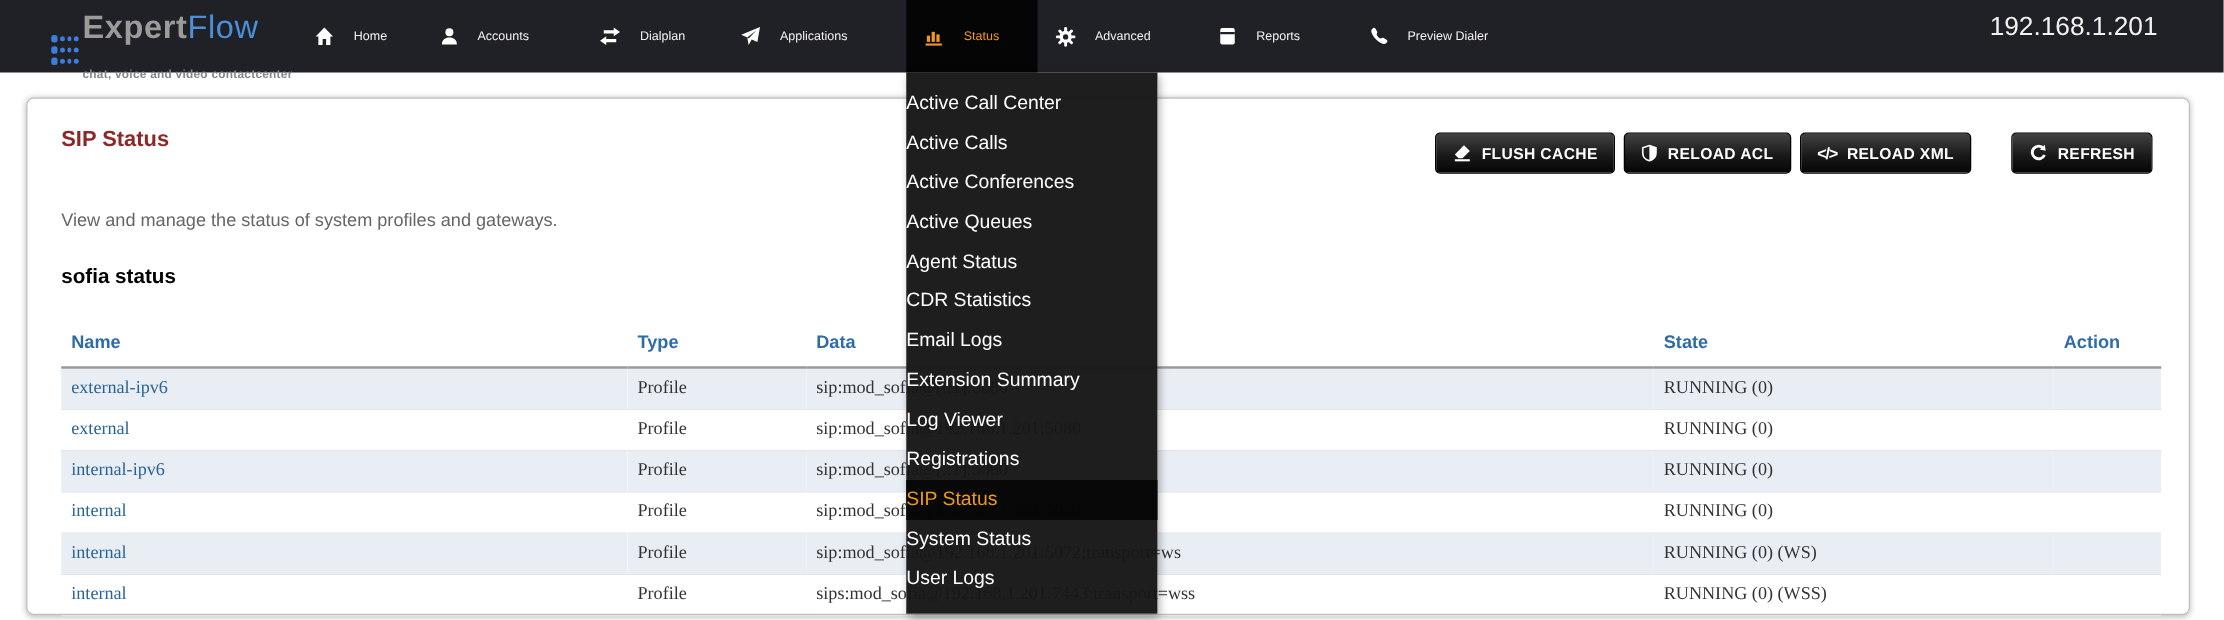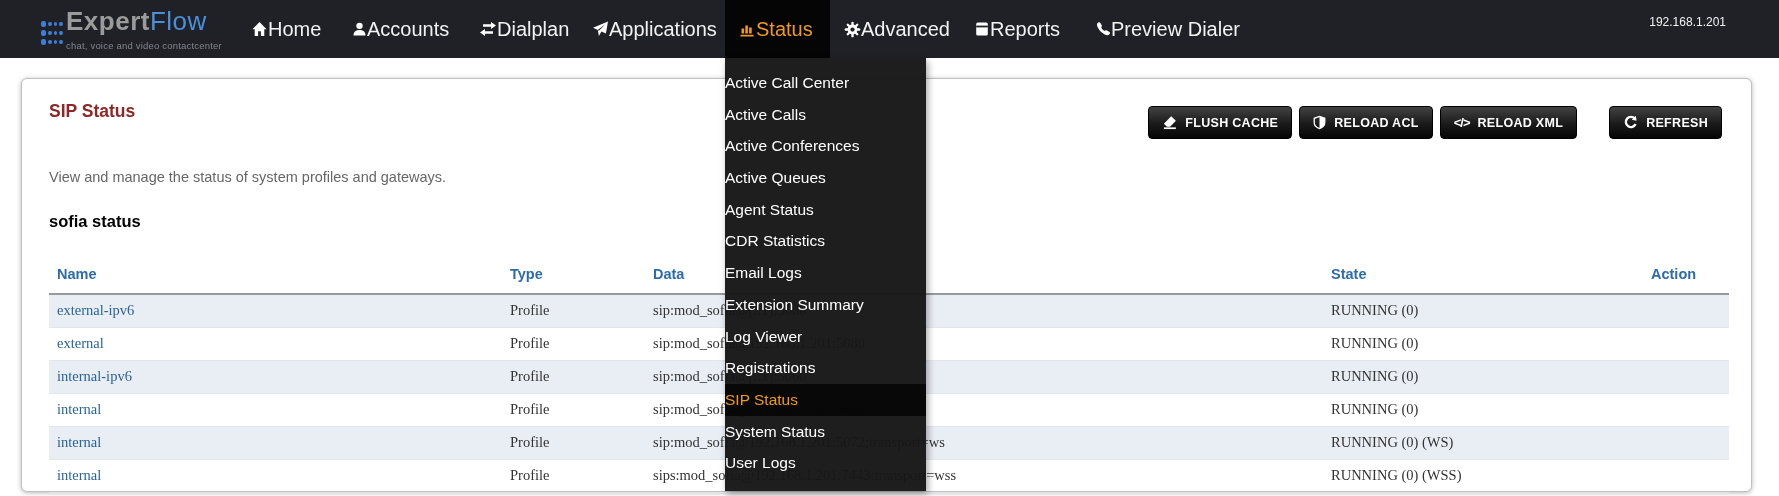--- a/index.html
+++ b/index.html
@@ -12,28 +12,28 @@
     background:#1f2126; z-index:5; }
   .brand { position:absolute; left:41px; top:8px; display:flex; align-items:center; }
   .brand-icon { width:22px; height:24px; margin-top:6px; display:flex; flex-direction:column; justify-content:space-between; }
   .brand-icon .dotrow { display:flex; gap:2px; align-items:center; }
   .brand-icon .sq { width:6px; height:6px; border-radius:2px; background:#3d7edb; }
   .brand-icon .d  { width:4px; height:4px; border-radius:50%; background:#3d7edb; }
   .brand-text { margin-left:3px; }
   .brand-name { font-size:26px; font-weight:bold; letter-spacing:0.5px; line-height:26px; }
   .brand-name .p1 { color:#9b9b9b; }
   .brand-name .p2 { color:#4a8fd8; font-weight:normal; }
-  .brand-tagline { font-size:9.5px; color:#80868e; margin-top:6px; text-align:center; letter-spacing:0.2px; }
+  .brand-tagline { font-size:9.5px; color:#80868e; margin-top:20px; text-align:center; letter-spacing:0.2px;font-weight:bold; }
 
   .nav-item { position:absolute; top:0; height:58px; display:flex; align-items:center;
-    padding:0 14px; color:#f2f2f2; font-size:20px; cursor:pointer; text-decoration:none; }
+    gap:15px; padding:0 14px; color:#f2f2f2; font-size:10px; cursor:pointer; text-decoration:none; }
   .nav-item .nav-icon { display:flex; align-items:center; }
   .nav-item.active { background:#050505; color:#ef9a1d; }
   .server-ip { position:absolute; right:53px; top:0; height:44px; display:flex;
-    align-items:center; color:#f2f2f2; font-size:12px; }
+    align-items:center; color:#f2f2f2; font-size:21px; }
 
   
   .dropdown { position:absolute; left:725px; top:58px; width:201px;
     background:rgba(23,23,23,0.97); z-index:9; padding:9px 0 12px 0;
     box-shadow:2px 3px 7px rgba(0,0,0,0.35); }
   .dropdown-item { height:31.7px; line-height:31.7px; 
     color:#ffffff; font-size:15.5px; cursor:pointer; white-space:nowrap; }
   .dropdown-item.active { color:#ef9a1d; background:rgba(5,5,5,0.9); }
 
   

